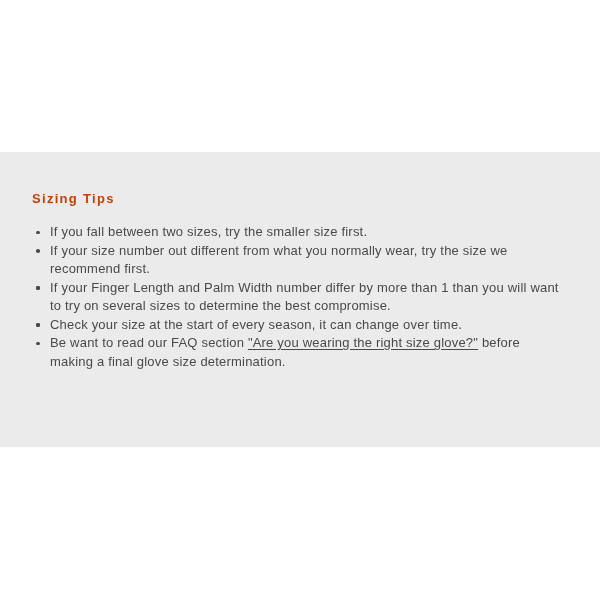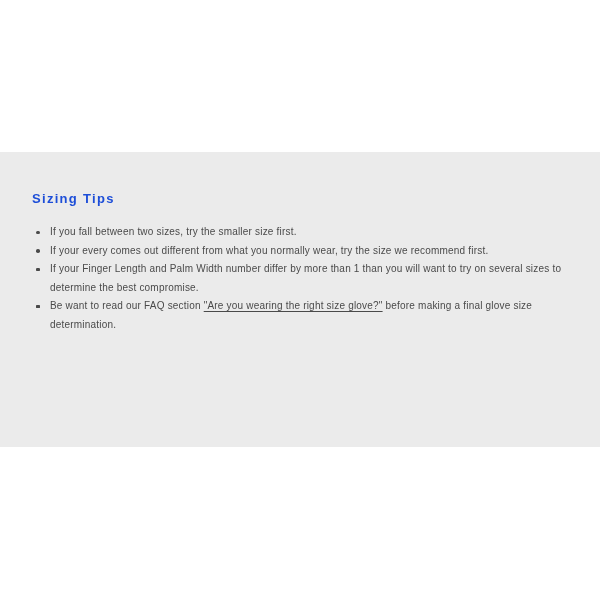--- a/index.html
+++ b/index.html
@@ -17,34 +17,34 @@
     width: 600px;
     height: 295px;
     background: #ebebeb;
   }
   .panel-inner {
     padding: 40px 38px 0 32px;
   }
   .section-title {
     font-size: 13px;
     font-weight: bold;
-    color: #1d4ed8;
+    color: #c2410c;
     letter-spacing: 1.3px;
     line-height: 13px;
   }
   .tips-list {
     list-style: none;
     margin-top: 18px;
     margin-left: 4px;
     width: 528px;
   }
   .tip-item {
     position: relative;
     padding-left: 14px;
-    font-size: 10px;
+    font-size: 13px;
     line-height: 18.5px;
     letter-spacing: 0.2px;
     color: #4a4a4a;
   }
   .bullet-dot {
     position: absolute;
     left: 0;
     top: 7.5px;
     width: 3.5px;
     height: 3.5px;
@@ -59,21 +59,21 @@
   }
 </style>
 </head>
 <body>
 
 <div class="content-panel">
   <div class="panel-inner">
     <h2 class="section-title">Sizing Tips</h2>
     <ul class="tips-list">
         <li class="tip-item"><span class="bullet-dot"></span><span>If you fall between two sizes, try the smaller size first.</span></li>
-        <li class="tip-item"><span class="bullet-dot"></span><span>If your every comes out different from what you normally wear, try the size we recommend first.</span></li>
+        <li class="tip-item"><span class="bullet-dot"></span><span>If your size number out different from what you normally wear, try the size we recommend first.</span></li>
         <li class="tip-item"><span class="bullet-dot"></span></li>
         <li class="tip-item"><span class="bullet-dot"></span><span>If your Finger Length and Palm Width number differ by more than 1 than you will want to try on several sizes to determine the best compromise.</span></li>
         <li class="tip-item"><span class="bullet-dot"></span></li>
-        <li class="tip-item"><span class="bullet-dot"></span></li>
+        <li class="tip-item"><span class="bullet-dot"></span><span>Check your size at the start of every season, it can change over time.</span></li>
         <li class="tip-item"><span class="bullet-dot"></span><span>Be want to read our FAQ section </span><a class="tip-link">"Are you wearing the right size glove?"</a><span> before making a final glove size determination.</span></li>
       </ul>
   </div>
 </div>
 
 </body></html>

